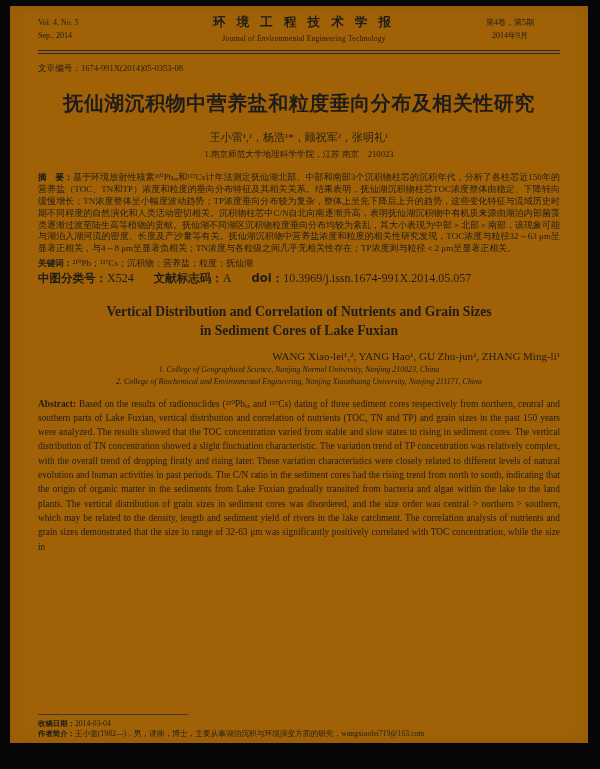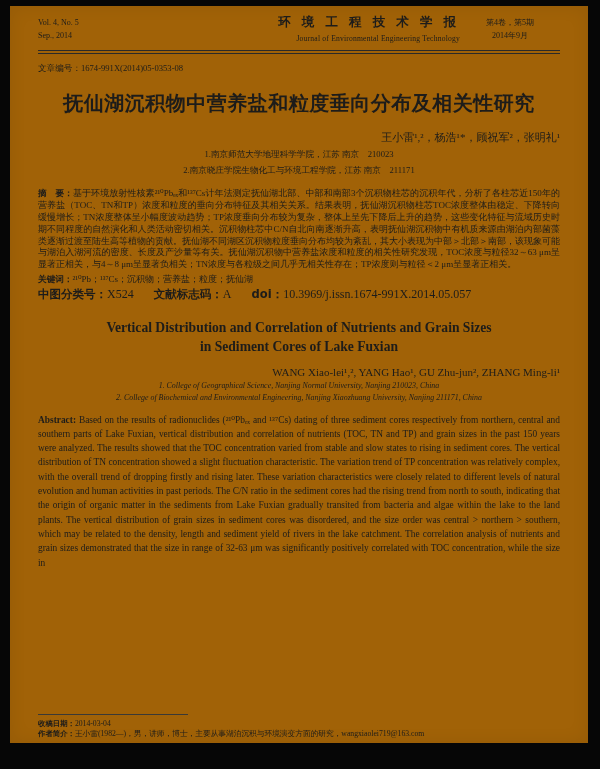--- a/index.html
+++ b/index.html
@@ -11,33 +11,33 @@
   }
   .page{
     position:absolute;left:10px;top:6px;width:578px;height:737px;
     background:#a16207;box-sizing:border-box;
     padding:10px 28px 0 28px;
     box-shadow:inset 0 0 18px rgba(0,0,0,0.08);
   }
   
   .masthead{display:flex;justify-content:space-between;align-items:flex-start;font-size:8px;line-height:13px}
   .mh-left{text-align:left;min-width:110px}
-  .mh-center{text-align:right;flex:1}
+  .mh-center{text-align:center;flex:1}
   .journal-cn{font-size:12.5px;letter-spacing:4px;font-weight:600;white-space:nowrap}
   .journal-en{font-size:7.6px;margin-top:3px;letter-spacing:.2px}
   .mh-right{text-align:center;min-width:100px}
   .double-rule{margin-top:5px;height:2.4px;border-top:1.3px solid #2b2a28;border-bottom:1.3px solid #2b2a28}
   
   .article-id{margin-top:9px;font-size:8.6px}
   
   .title-cn{
     margin:15px 0 0;text-align:center;font-size:20px;font-weight:700;
     font-family:"DejaVu Sans","Liberation Sans",sans-serif;letter-spacing:.5px;
   }
-  .authors-cn{margin-top:13px;text-align:right;font-size:11px}
+  .authors-cn{margin-top:13px;text-align:center;font-size:11px}
   .affil-cn{margin-top:4px;text-align:center;font-size:8.6px}
   .abstract-cn{margin:11px 0 0;font-size:9px;line-height:11.8px;text-align:justify}
   .abstract-cn b,.keywords b,.clc-line b,.fn-line b{font-family:"DejaVu Sans","Liberation Sans",sans-serif;font-weight:700;font-size:.96em}
   .keywords{margin:3px 0 0;font-size:9px;line-height:11.8px}
   .clc-line{margin:3px 0 0;font-size:12px;line-height:11.8px}
   .gap{display:inline-block;width:20px}
   
   .title-en{margin:17px 0 0;text-align:center;font-size:13.6px;line-height:19px;font-weight:700}
   .authors-en{margin-top:10px;text-align:right;font-size:11px}
   .affil-en{margin-top:3px;text-align:center;font-size:7.9px;font-style:italic}
@@ -69,21 +69,20 @@
   </header>
 
   <div class="double-rule"></div>
 
   <div class="article-id">文章编号：1674-991X(2014)05-0353-08</div>
 
   <h1 class="title-cn">抚仙湖沉积物中营养盐和粒度垂向分布及相关性研究</h1>
 
   <div class="authors-cn">王小雷¹,²，杨浩¹*，顾祝军²，张明礼¹</div>
   <div class="affil-cn">1.南京师范大学地理科学学院，江苏 南京　210023</div>
-  <div class="affil-cn">2.南京晓庄学院生物化工与环境工程学院，江苏 南京　211171</div>
 
   <p class="abstract-cn"><b>摘　要：</b><span>基于环境放射性核素²¹⁰Pbₑₓ和¹³⁷Cs计年法测定抚仙湖北部、中部和南部3个沉积物柱芯的沉积年代，分析了各柱芯近150年的营养盐（TOC、TN和TP）浓度和粒度的垂向分布特征及其相关关系。结果表明，抚仙湖沉积物柱芯TOC浓度整体由稳定、下降转向缓慢增长；TN浓度整体呈小幅度波动趋势；TP浓度垂向分布较为复杂，整体上呈先下降后上升的趋势，这些变化特征与流域历史时期不同程度的自然演化和人类活动密切相关。沉积物柱芯中C/N自北向南逐渐升高，表明抚仙湖沉积物中有机质来源由湖泊内部菌藻类逐渐过渡至陆生高等植物的贡献。抚仙湖不同湖区沉积物粒度垂向分布均较为紊乱，其大小表现为中部＞北部＞南部，该现象可能与湖泊入湖河流的密度、长度及产沙量等有关。抚仙湖沉积物中营养盐浓度和粒度的相关性研究发现，TOC浓度与粒径32～63 μm呈显著正相关，与4～8 μm呈显著负相关；TN浓度与各粒级之间几乎无相关性存在；TP浓度则与粒径＜2 μm呈显著正相关。</span></p>
 
   <p class="keywords"><b>关键词：</b><span>²¹⁰Pb；¹³⁷Cs；沉积物；营养盐；粒度；抚仙湖</span></p>
 
   <p class="clc-line"><b>中图分类号：</b><span>X524</span><span class="gap"></span><b>文献标志码：</b><span>A</span><span class="gap"></span><b>doi：</b><span>10.3969/j.issn.1674-991X.2014.05.057</span></p>
 
   <h2 class="title-en"><span>Vertical Distribution and Correlation of Nutrients and Grain Sizes</span><br><span>in Sediment Cores of Lake Fuxian</span></h2>
 
   <div class="authors-en">WANG Xiao-lei¹,², YANG Hao¹, GU Zhu-jun², ZHANG Ming-li¹</div>

